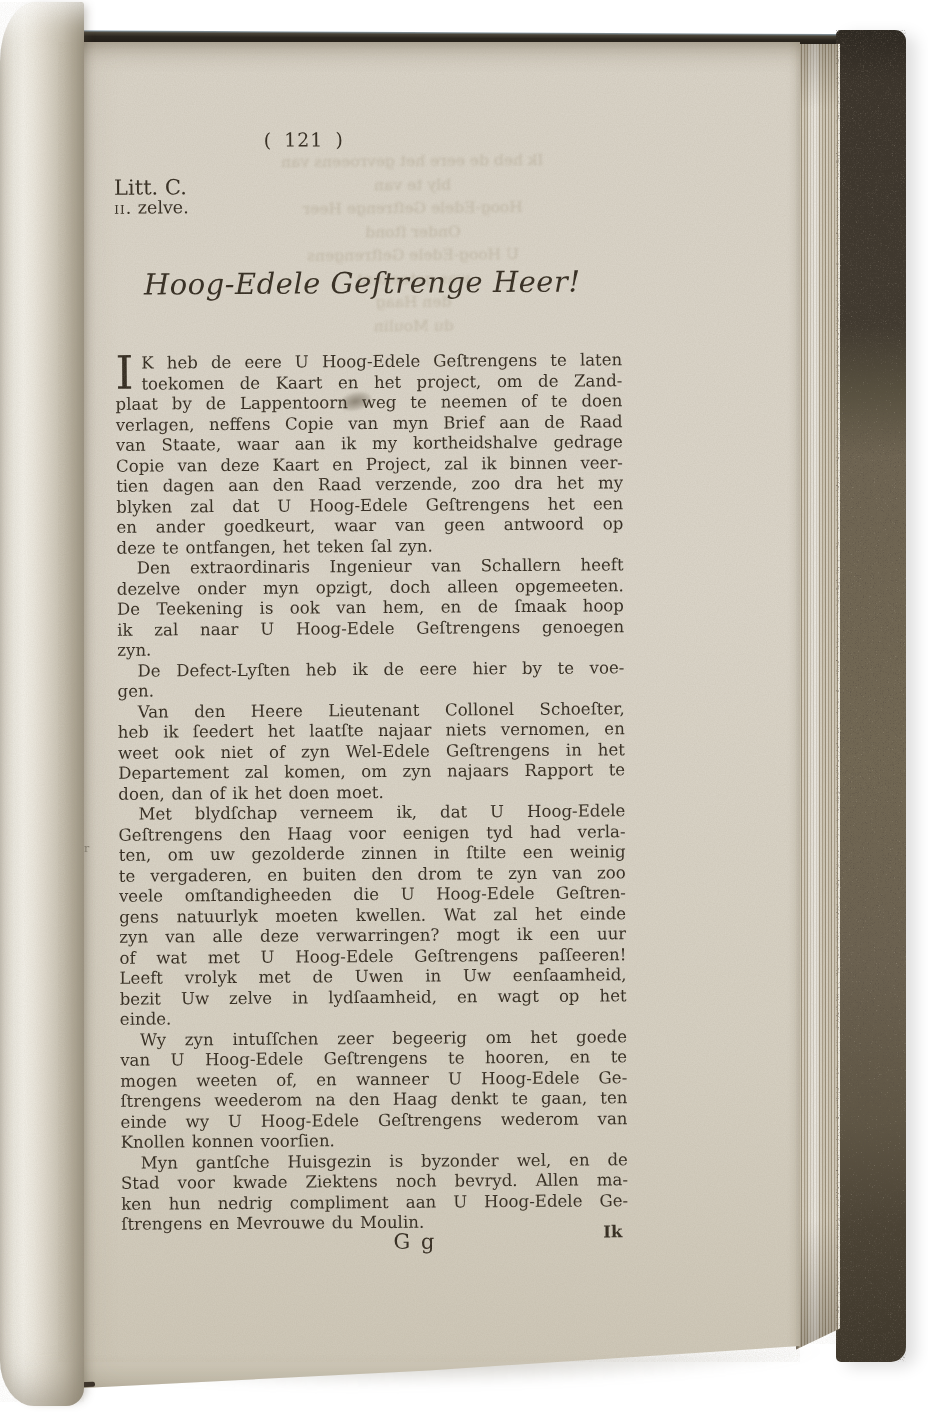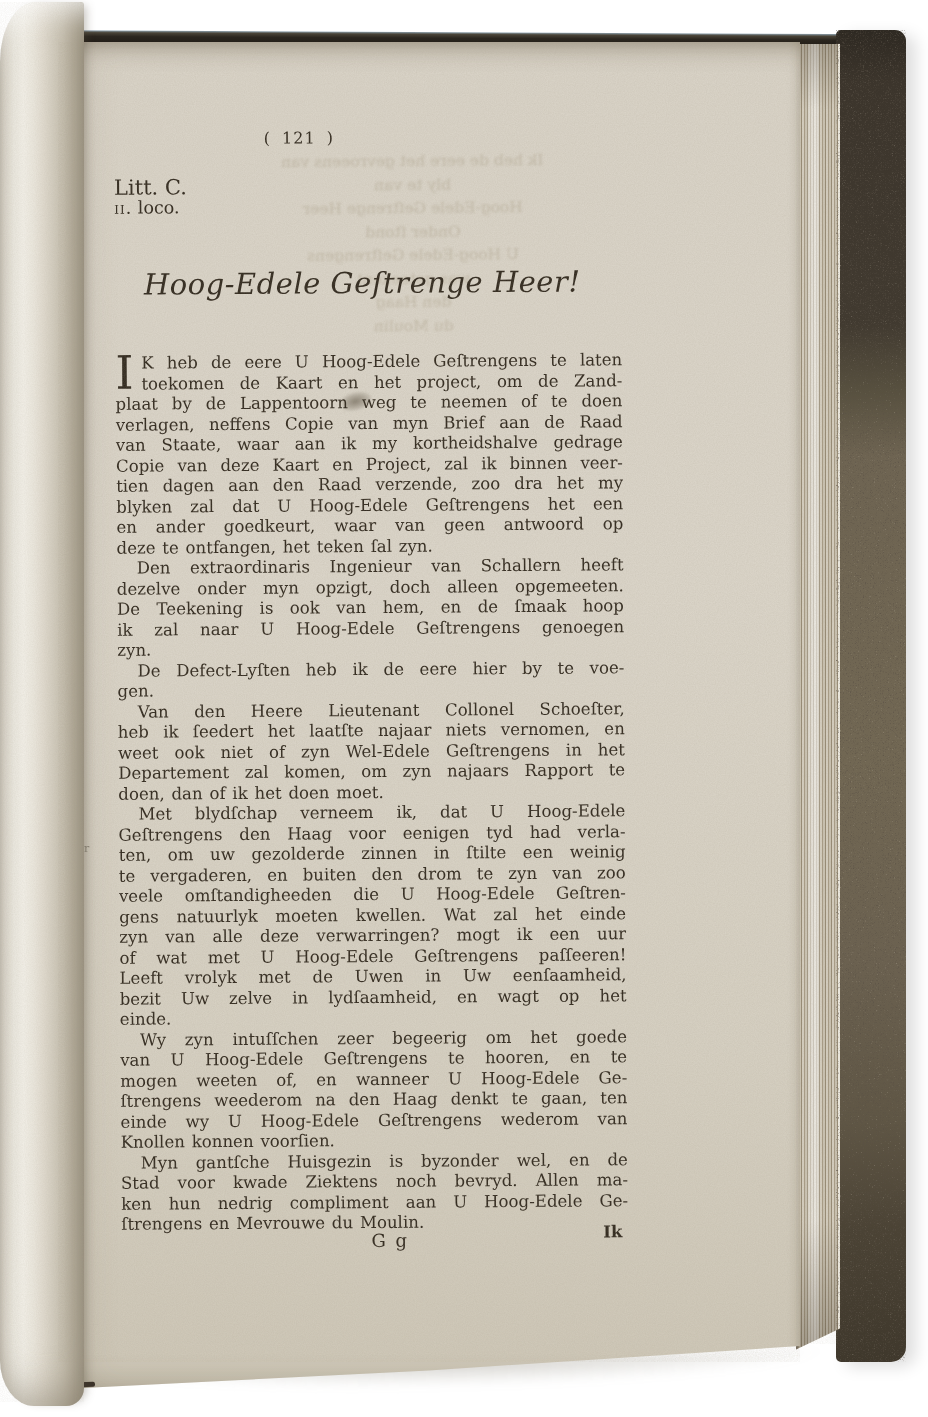--- a/index.html
+++ b/index.html
@@ -50,38 +50,38 @@
 
   .smudge{position:absolute;left:284px;top:350px;width:30px;height:18px;
     background:radial-gradient(ellipse at 45% 50%,rgba(72,62,46,0.55),rgba(72,62,46,0.18) 58%,rgba(72,62,46,0) 75%);
     filter:blur(1px);transform:rotate(-14deg);}
 
   .margin-mark{position:absolute;left:26px;top:800px;font-size:11px;color:rgba(60,50,40,0.45);}
 
   
   .text-column{position:absolute;left:55px;top:0;width:507px;height:100%;
     color:#332b20;transform:rotate(-0.4deg);transform-origin:50% 0;}
-  .page-num{position:absolute;top:86px;left:150px;font-size:16px;letter-spacing:1px;word-spacing:5px;}
+  .page-num{position:absolute;top:86px;left:150px;font-size:19px;letter-spacing:1px;word-spacing:5px;}
   .litt{position:absolute;top:132px;left:0;font-size:21px;}
   .loco{position:absolute;top:154px;left:0;font-size:17.5px;}
   .sc{font-variant:small-caps;letter-spacing:1px;}
   .heading{position:absolute;top:224px;left:0;width:100%;text-align:center;
     font-style:italic;font-size:29px;letter-spacing:0.5px;transform:translateX(-6px);white-space:nowrap;}
 
   .body-text{position:absolute;top:310px;left:0;width:100%;}
   .para{position:relative;}
   .line{height:20.5px;line-height:20.5px;font-size:16.6px;word-spacing:1.5px;
     text-align:justify;text-align-last:justify;text-justify:inter-word;overflow:hidden;}
   .line.end{text-align-last:left;}
   .line.indent{padding-left:20px;}
   .line.dc-ind{padding-left:26px;}
   .dropcap{position:absolute;left:0;top:-3px;font-size:46px;line-height:44px;}
 
   .footer{position:absolute;top:1188px;left:0;width:100%;height:26px;}
-  .sig{position:absolute;left:250px;font-size:18px;letter-spacing:2px;}
+  .sig{position:absolute;left:272px;font-size:21px;letter-spacing:2px;}
   .catch{position:absolute;right:6px;top:-6px;font-size:16.5px;font-weight:bold;}
 
   
   .left-curl{position:absolute;left:0;top:2px;width:84px;height:1404px;
     background:linear-gradient(90deg,#c0baae 0%,#d8d3c8 6%,#e9e6dd 16%,#f0ede5 28%,#e9e5db 40%,
       #ded8cc 52%,#d0cabc 64%,#c2bbab 76%,#b2aa99 86%,#a29a88 94%,#958c7a 100%);
     border-radius:36px 4px 18px 34px / 60px 4px 18px 46px;
     box-shadow:inset 0 30px 30px -22px rgba(255,255,255,0.85),
                inset 0 -40px 40px -30px rgba(120,110,92,0.5),
                6px 0 10px -4px rgba(80,70,55,0.35);}
@@ -112,21 +112,21 @@
         <div>was geteekent</div>
         <div>den Haag</div>
         <div>du Moulin</div>
       </div>
     <div class="smudge"></div>
     <div class="margin-mark">r</div>
 
     <div class="text-column">
       <div class="page-num">( 121 )</div>
       <div class="litt">Litt. C.</div>
-      <div class="loco"><span class="sc">ii.</span><span> loco.</span></div>
+      <div class="loco"><span class="sc">ii.</span><span> zelve.</span></div>
 
       <div class="heading">Hoog-Edele Geſtrenge Heer!</div>
 
       <div class="body-text">
           <div class="para">
             <span class="dropcap">I</span>
             <div class="line dc-ind">K heb de eere U Hoog-Edele Geſtrengens te laten</div>
             <div class="line dc-ind">toekomen de Kaart en het project, om de Zand-</div>
             <div class="line">plaat by de Lappentoorn weg te neemen of te doen</div>
             <div class="line">verlagen, neffens Copie van myn Brief aan de Raad</div>

